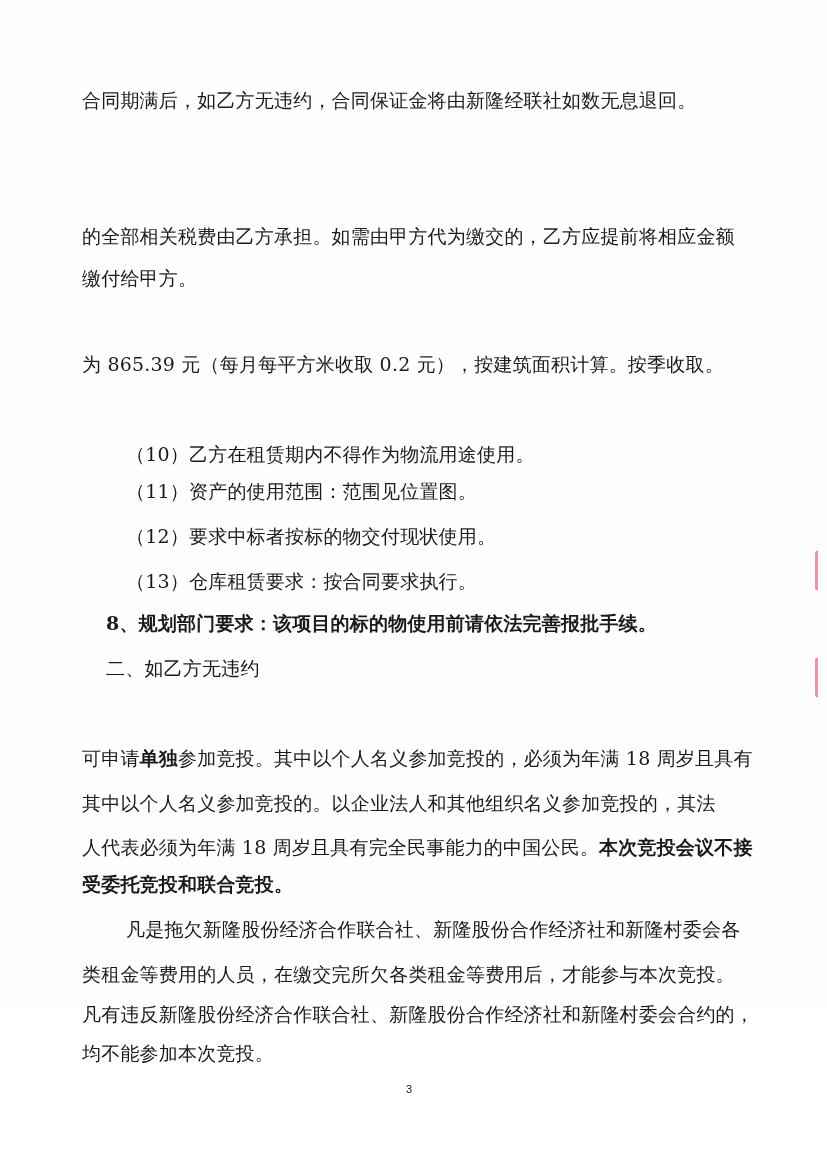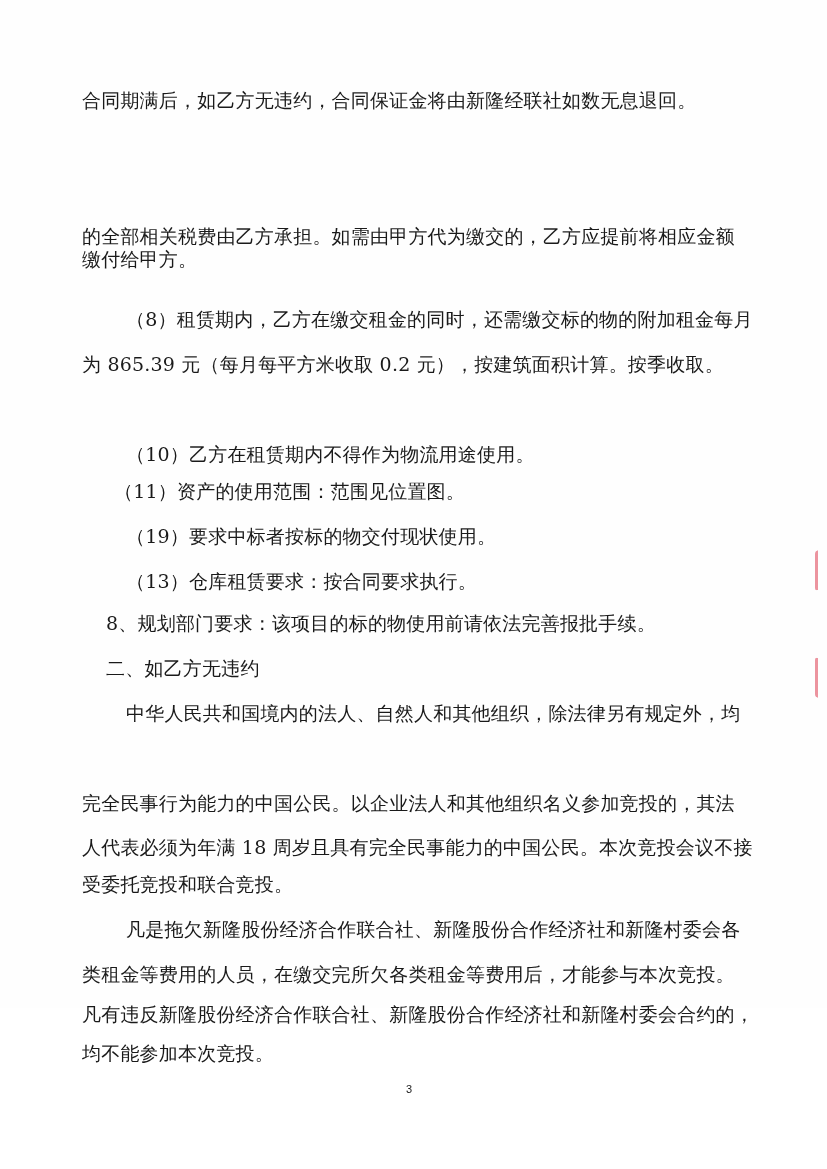--- a/index.html
+++ b/index.html
@@ -1,45 +1,44 @@
 <!DOCTYPE html>
 <html><head>
   <meta charset="utf-8">
   <style>
     html, body { margin: 0; padding: 0; background: #ffffff; }
     body { width: 827px; height: 1169px; position: relative; overflow: hidden;
       font-family: "DejaVu Serif", "Liberation Serif", serif; color: #1a1a1a; }
     .page { position: absolute; left: 0; top: 0; width: 827px; height: 1008px; background: #fefefe; }
     .line { position: absolute; font-size: 19px; line-height: 22px; white-space: nowrap; letter-spacing: 0.2px; }
-    .b { font-weight: normal; }
+    .b { font-weight: bold; }
     .pagenum { position: absolute; left: 406px; top: 1083px; font-size: 11px; font-family: "Liberation Sans", sans-serif; }
     .stamp { position: absolute; left: 815px; width: 14px; border-left: 3px solid rgba(220,60,80,0.55);
       border-radius: 3px; }
     .stamp1 { top: 548px; height: 40px; transform: skewY(-20deg); }
     .stamp2 { top: 660px; height: 40px; transform: skewY(20deg); }
   </style>
 </head>
 <body>
 
 <div class="page">
 
   <div class="line" style="left:82px;top:89px">合同期满后，如乙方无违约，合同保证金将由新隆经联社如数无息退回。</div>
   <div class="line" style="left:82px;top:225px">的全部相关税费由乙方承担。如需由甲方代为缴交的，乙方应提前将相应金额</div>
-  <div class="line" style="left:82px;top:248px">缴付给甲方。</div>
-  <div class="line" style="left:126px;top:308px">（8）租赁期内，乙方在缴交租金的同时，还需缴交标的物的附加租金每月</div>
+  <div class="line" style="left:82px;top:267px">缴付给甲方。</div>
   <div class="line" style="left:82px;top:353px">为 865.39 元（每月每平方米收取 0.2 元），按建筑面积计算。按季收取。</div>
   <div class="line" style="left:126px;top:443px">（10）乙方在租赁期内不得作为物流用途使用。</div>
-  <div class="line" style="left:114px;top:480px">（11）资产的使用范围：范围见位置图。</div>
-  <div class="line" style="left:126px;top:525px">（19）要求中标者按标的物交付现状使用。</div>
+  <div class="line" style="left:126px;top:480px">（11）资产的使用范围：范围见位置图。</div>
+  <div class="line" style="left:126px;top:525px">（12）要求中标者按标的物交付现状使用。</div>
   <div class="line" style="left:126px;top:570px">（13）仓库租赁要求：按合同要求执行。</div>
   <div class="line b" style="left:106px;top:612px">8、规划部门要求：该项目的标的物使用前请依法完善报批手续。</div>
   <div class="line" style="left:106px;top:657px">二、如乙方无违约</div>
 
-  <div class="line" style="left:126px;top:702px">中华人民共和国境内的法人、自然人和其他组织，除法律另有规定外，均</div>
-  <div class="line" style="left:82px;top:792px">完全民事行为能力的中国公民。以企业法人和其他组织名义参加竞投的，其法</div>
+  <div class="line" style="left:82px;top:747px"><span>可申请</span><span class="b">单独</span><span>参加竞投。其中以个人名义参加竞投的，必须为年满 18 周岁且具有</span></div>
+  <div class="line" style="left:82px;top:792px">其中以个人名义参加竞投的。以企业法人和其他组织名义参加竞投的，其法</div>
   <div class="line" style="left:82px;top:836px"><span>人代表必须为年满 18 周岁且具有完全民事能力的中国公民。</span><span class="b">本次竞投会议不接</span></div>
   <div class="line b" style="left:82px;top:873px">受委托竞投和联合竞投。</div>
 
   <div class="line" style="left:126px;top:918px">凡是拖欠新隆股份经济合作联合社、新隆股份合作经济社和新隆村委会各</div>
   <div class="line" style="left:82px;top:963px">类租金等费用的人员，在缴交完所欠各类租金等费用后，才能参与本次竞投。</div>
   <div class="line" style="left:82px;top:1042px">均不能参加本次竞投。</div>
   <div class="line" style="left:82px;top:1003px">凡有违反新隆股份经济合作联合社、新隆股份合作经济社和新隆村委会合约的，</div>
 
   <div class="pagenum">3</div>
 

